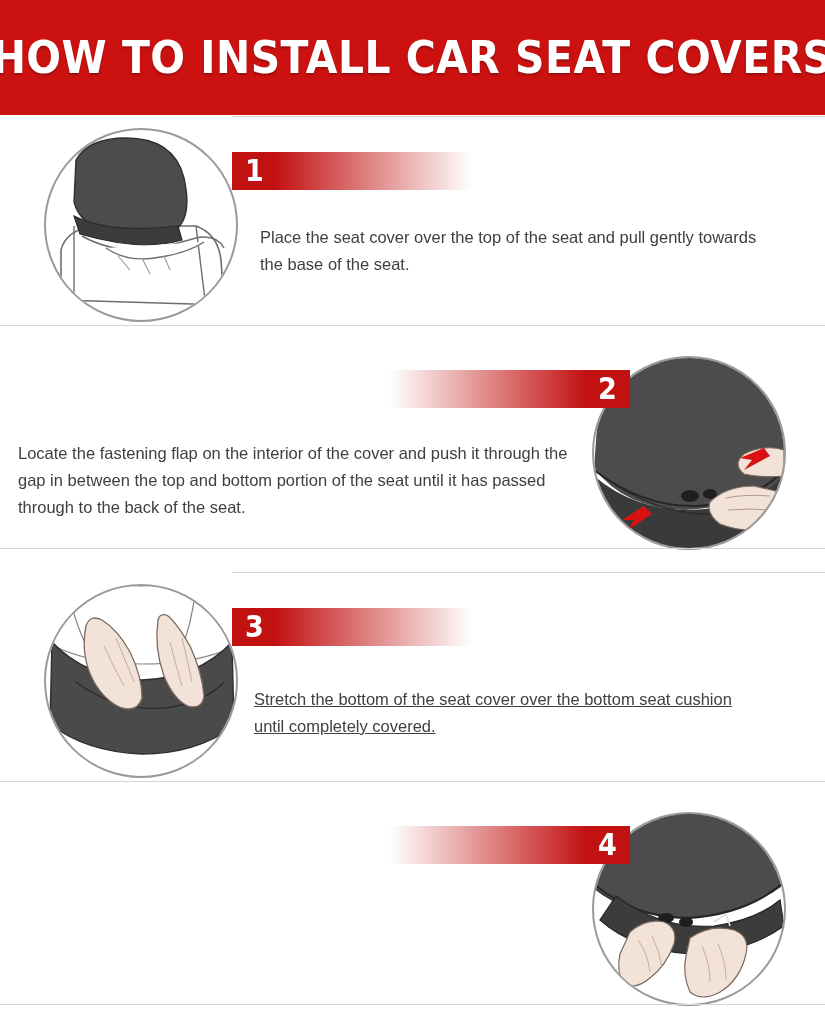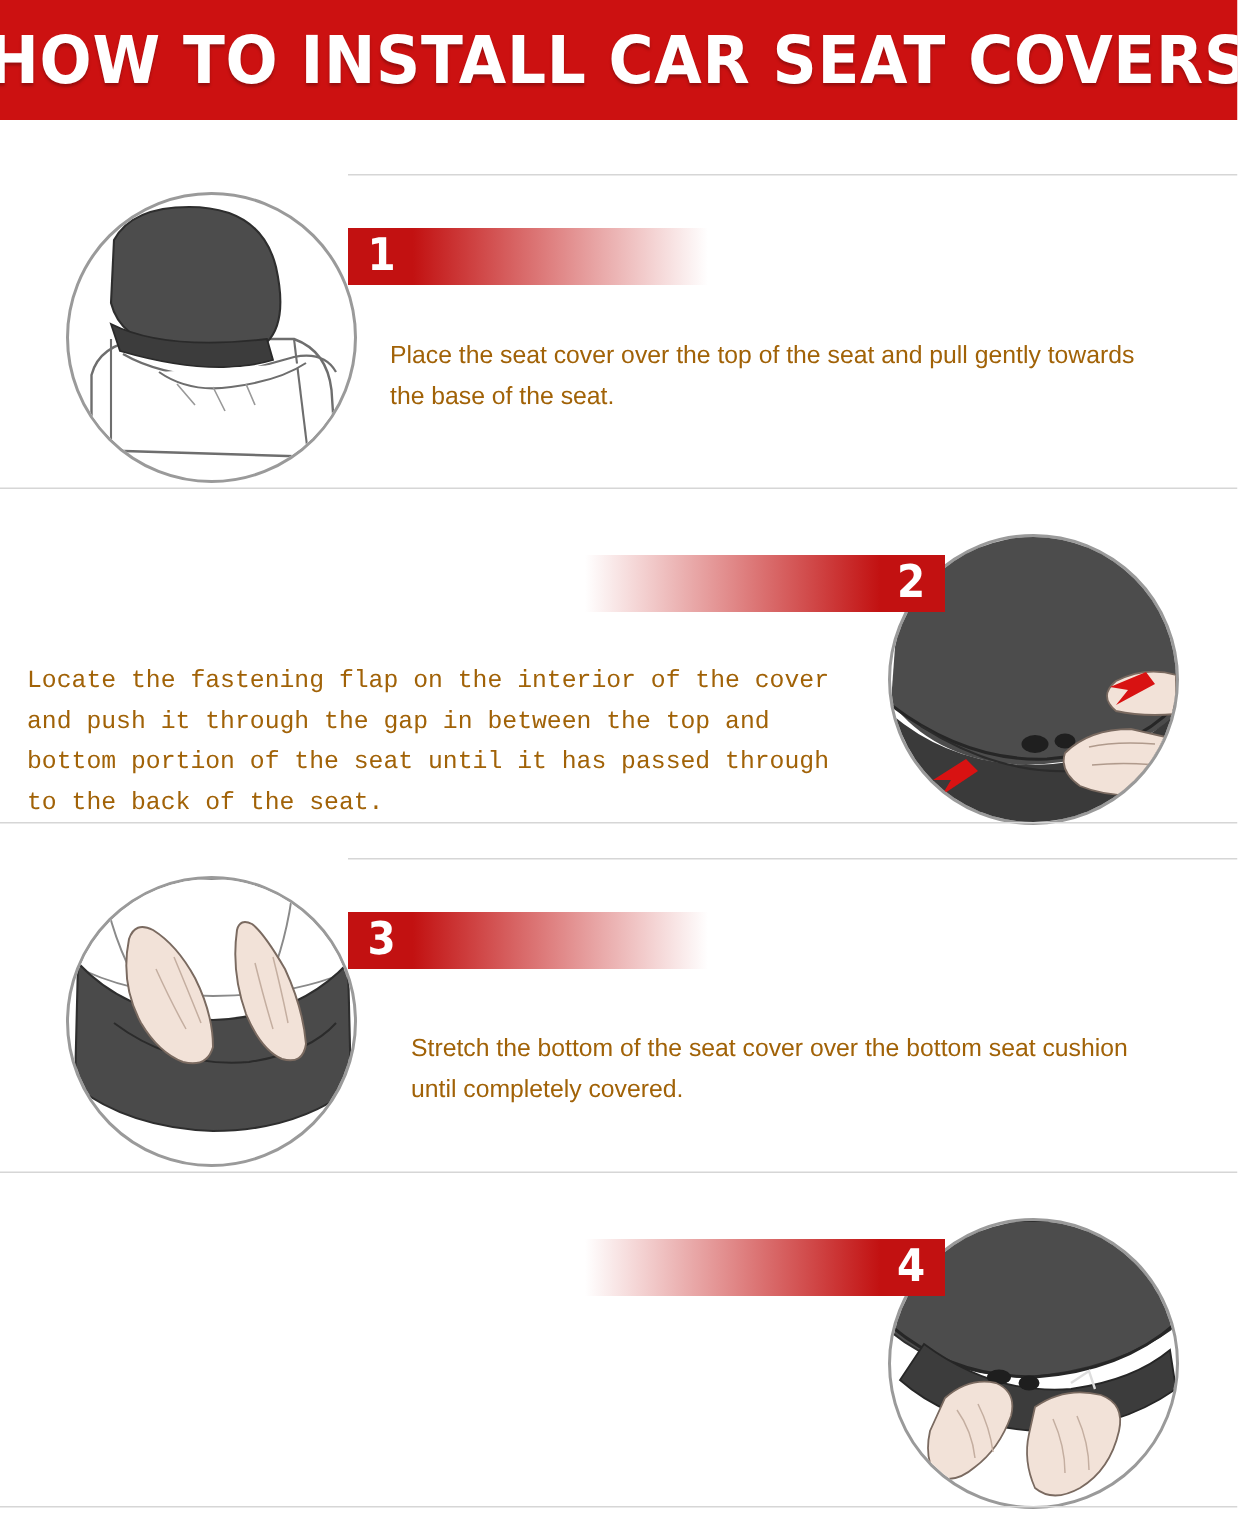--- a/index.html
+++ b/index.html
@@ -14,21 +14,21 @@
     overflow: hidden;
     position: relative;
   }
 
   
   .header {
     position: absolute;
     left: 0;
     top: 0;
     width: 825px;
-    height: 80px;
+    height: 115px;
     background: #cc1111;
     display: flex;
     align-items: center;
     justify-content: center;
   }
   .header-title {
     font-family: "DejaVu Sans", sans-serif;
     font-weight: bold;
     font-size: 44px;
     letter-spacing: 0.5px;
@@ -118,25 +118,25 @@
   .banner.b2 { left: 390px; top: 30px; }
   .banner.b3 { left: 232px; }
   .banner.b4 { left: 390px; top: 30px; }
 
   
   .body-text {
     position: absolute;
     font-family: "Liberation Sans", sans-serif;
     font-size: 16.5px;
     line-height: 27px;
-    color: #a16207;
+    color: #404040;
   }
   .t1 { left: 260px; top: 112px; width: 512px; }
-  .t2 { left: 18px;  top: 100px; width: 562px; font-family: Liberation Mono, monospace; }
-  .t3 { left: 274px; top: 118px; width: 512px; }
+  .t2 { left: 18px;  top: 100px; width: 562px; }
+  .t3 { left: 254px; top: 118px; width: 512px; text-decoration: underline; }
   .t4 { left: 18px;  top: 110px; width: 536px; }
 </style>
 </head>
 <body>
 
 <div class="header">
   <div class="header-title">HOW TO INSTALL CAR SEAT COVERS</div>
 </div>
 
 <div class="steps">

